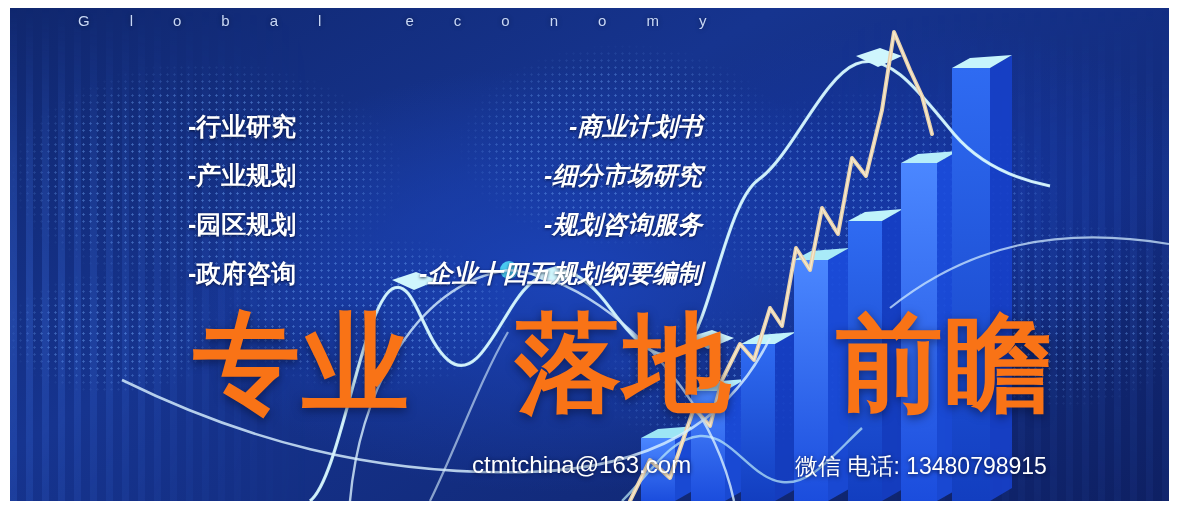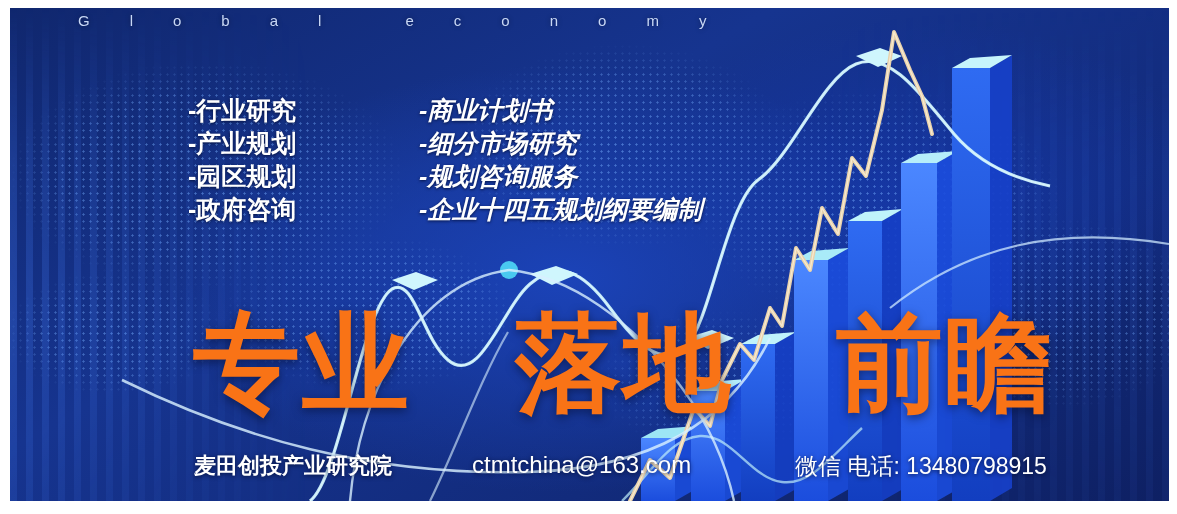--- a/index.html
+++ b/index.html
@@ -4,20 +4,21 @@
 <style>
   html,body{margin:0;padding:0;background:#ffffff;}
   body{width:1177px;height:514px;overflow:hidden;font-family:"Liberation Sans","DejaVu Sans",sans-serif;}
 
   #banner{
     position:absolute;
     left:10px; top:8px;
     width:1159px; height:493px;
     background:#122a77;
     overflow:hidden;
+    text-align:right;
   }
 
   
   .bg-base{
     position:absolute; inset:0;
     background:
       radial-gradient(ellipse 55% 70% at 48% 55%, #1b43b8 0%, rgba(27,67,184,0) 62%),
       radial-gradient(ellipse 40% 55% at 78% 38%, #1536a4 0%, rgba(21,54,164,0) 65%),
       linear-gradient(150deg,#10276e 0%,#16348f 38%,#122b7c 70%,#0e2063 100%);
   }
@@ -64,21 +65,21 @@
   .global-strip{
     position:absolute; left:68px; top:4px;
     font-size:15px; letter-spacing:40px;
     color:#c9d8f5; font-weight:400; white-space:nowrap;
     text-shadow:0 0 5px rgba(0,0,0,.4);
   }
   .svc-col{position:absolute;color:#ffffff;font-size:25px;line-height:33px;font-weight:700;
            white-space:nowrap;text-shadow:0 1px 3px rgba(2,10,40,.75);}
   .svc-col.left{left:178px; top:86px;}
   .svc-col.right{left:409px; top:86px;font-style:italic;}
-  .svc-line{display:block;}
+  .svc-line{display:block;margin-top:16px;}
 
   .headline{
     position:absolute; left:183px; top:302px;
     font-size:107px; line-height:1; font-weight:700; color:#f97316;
     letter-spacing:2px; white-space:nowrap;
     text-shadow:0 3px 10px rgba(3,12,48,.55);
   }
   .headline .gap{display:inline-block;width:40px;}
 
   .contact{position:absolute;top:443px;color:#ffffff;font-size:22px;font-weight:700;
@@ -216,17 +217,16 @@
   </div>
 
   <div class="headline">
     <span>专业</span>
     <span class="gap"></span>
     <span>落地</span>
     <span class="gap"></span>
     <span>前瞻</span>
   </div>
 
-  <div class="contact" id="contact-org">麦田创投产业研究院</div>
   <div class="contact" id="contact-email">ctmtchina@163.com</div>
   <div class="contact" id="contact-phone">微信 电话: 13480798915</div>
 
 </div>
 
 </body></html>

